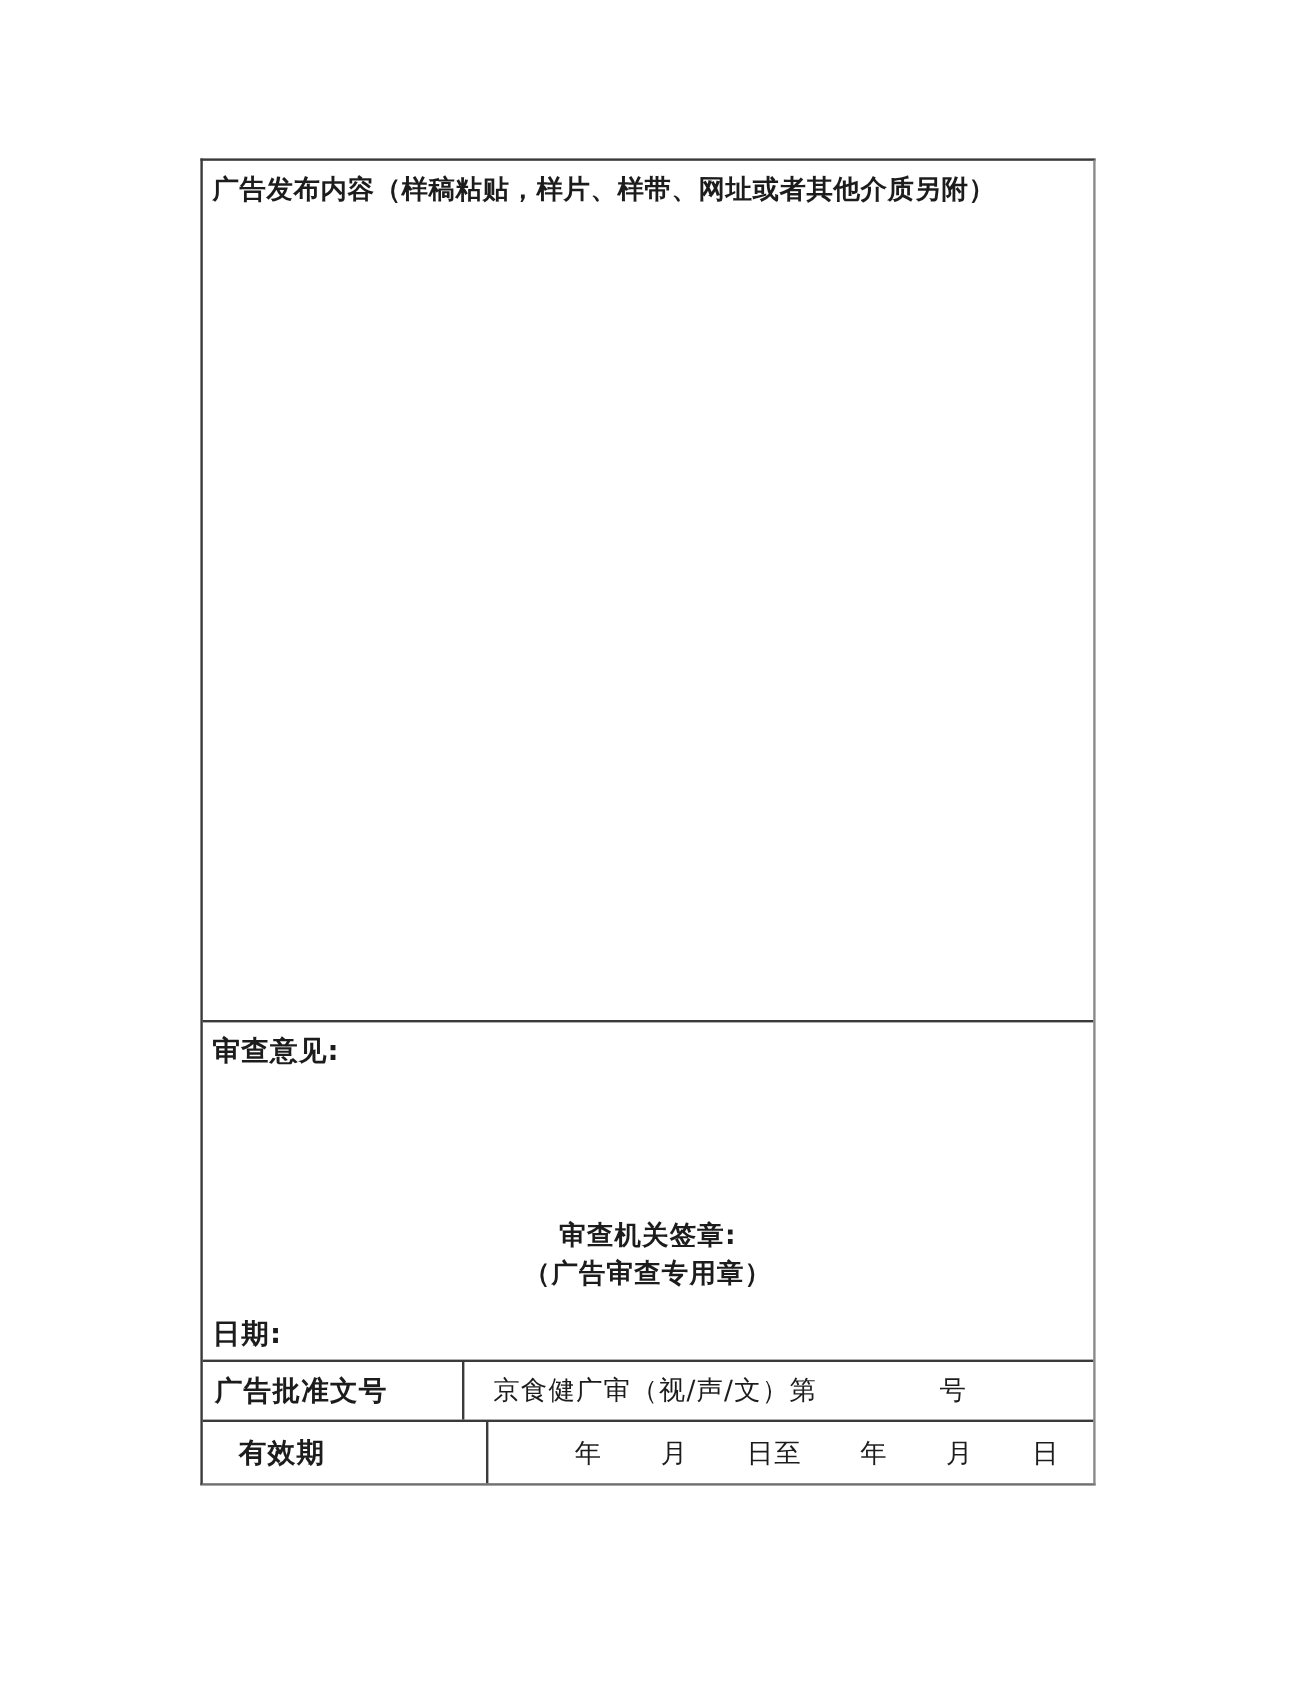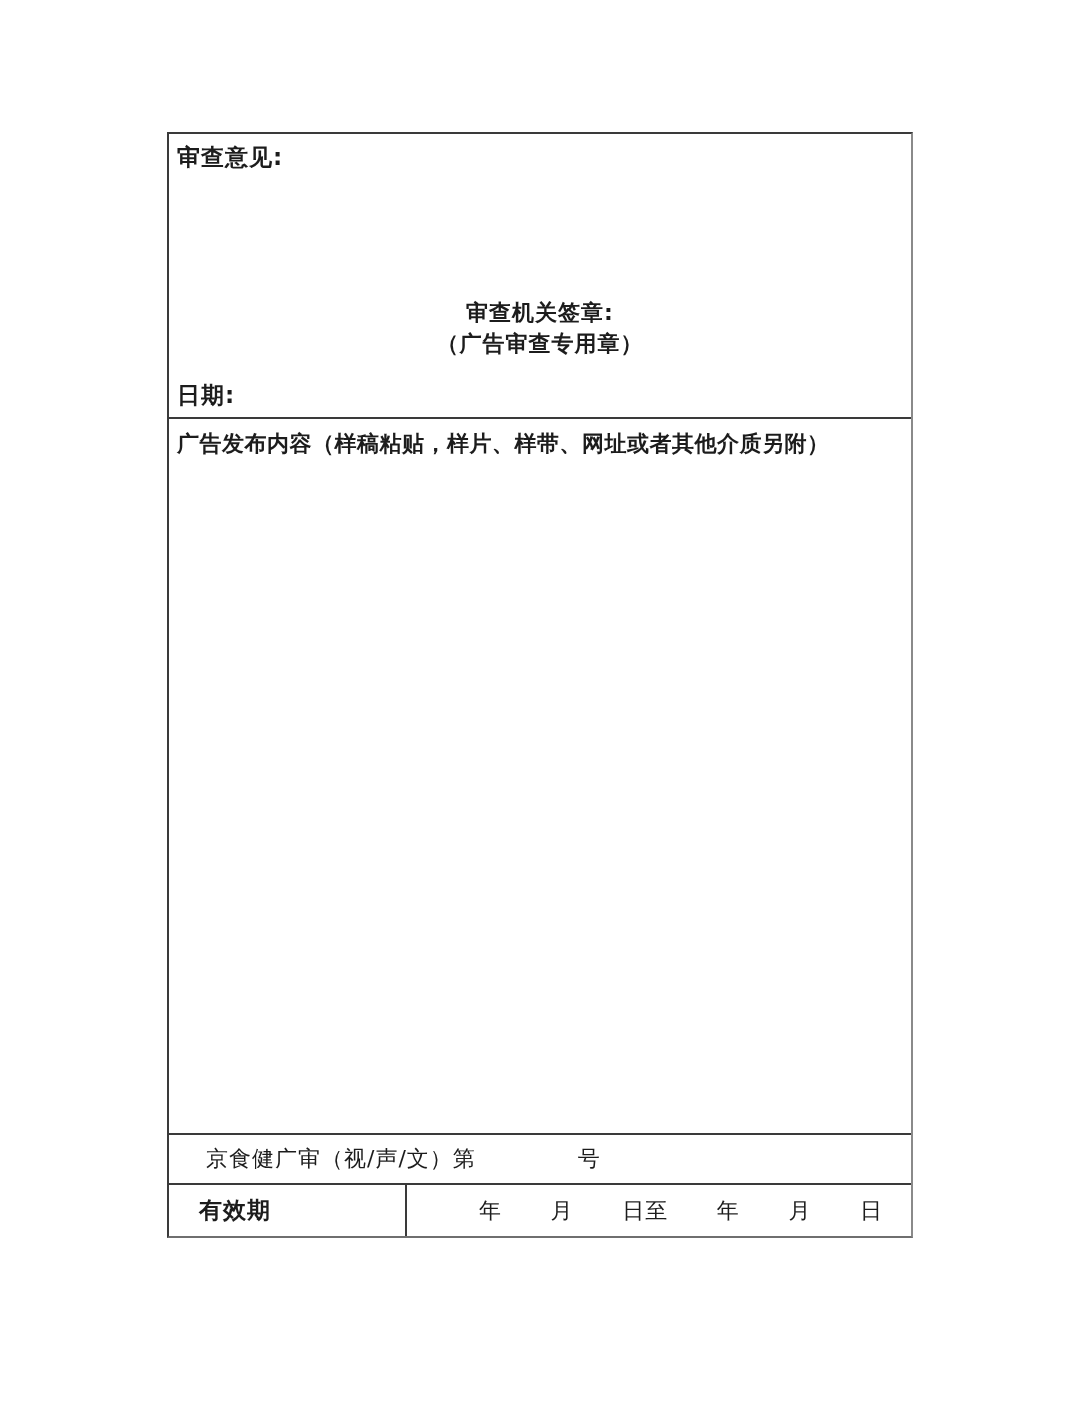--- a/index.html
+++ b/index.html
@@ -93,49 +93,50 @@
     font-weight: bold;
     letter-spacing: 1px;
   }
   .col-value {
     flex: 1;
     display: flex;
     align-items: center;
     font-size: 22px;
     letter-spacing: 1px;
   }
-  .approval-value { padding-left: 37px; }
+  .approval-value { padding-left: 24px; }
   .approval-suffix { margin-left: 102px; }
   .validity-value {
     justify-content: space-between;
     padding-left: 72px;
     padding-right: 28px;
   }
 </style>
 </head>
 <body>
 
 <div class="page">
   <div class="form-table">
 
+    <div class="row row-content">
+      <div class="cell-title">广告发布内容（样稿粘贴，样片、样带、网址或者其他介质另附）</div>
+      <div></div>
+    </div>
+
     <div class="row row-review">
       <div class="review-label">审查意见:</div>
       <div class="signature-block">
         <div>审查机关签章:</div>
         <div>（广告审查专用章）</div>
       </div>
       <div class="date-label">日期:</div>
     </div>
 
-    <div class="row row-content">
-      <div class="cell-title">广告发布内容（样稿粘贴，样片、样带、网址或者其他介质另附）</div>
-      <div></div>
-    </div>
-
     <div class="row row-approval two-col">
+      <div class="col-label">广告批准文号</div>
       <div class="col-value approval-value">
         <span>京食健广审（视/声/文）第</span>
         <span class="approval-suffix">号</span>
       </div>
     </div>
 
     <div class="row row-validity two-col">
       <div class="col-label">有效期</div>
       <div class="col-value validity-value">
         <span>年</span>

